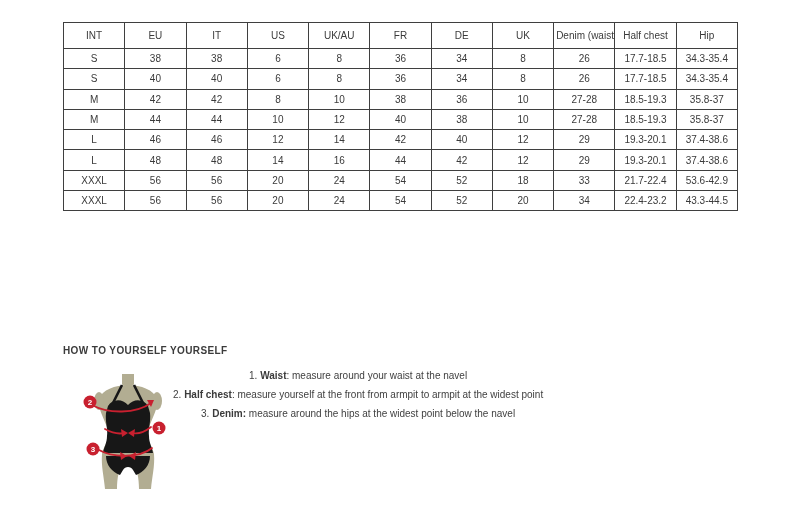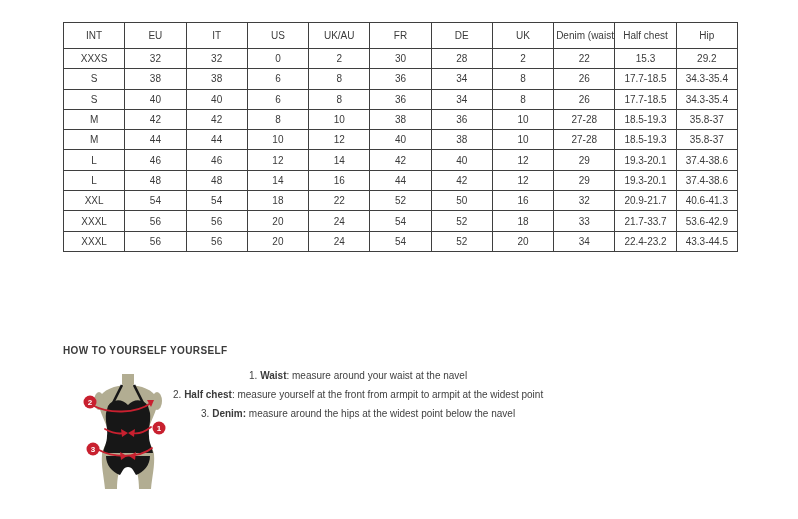--- a/index.html
+++ b/index.html
@@ -65,33 +65,20 @@
         <th>FR</th>
         <th>DE</th>
         <th>UK</th>
         <th>Denim (waist)</th>
         <th>Half chest</th>
         <th>Hip</th>
       </tr>
     </thead>
   <tbody>
       <tr>
-        <td>XXXS</td>
-        <td>32</td>
-        <td>32</td>
-        <td>0</td>
-        <td>2</td>
-        <td>30</td>
-        <td>28</td>
-        <td>2</td>
-        <td>22</td>
-        <td>15.3</td>
-        <td>29.2</td>
-      </tr>
-      <tr>
         <td>S</td>
         <td>38</td>
         <td>38</td>
         <td>6</td>
         <td>8</td>
         <td>36</td>
         <td>34</td>
         <td>8</td>
         <td>26</td>
         <td>17.7-18.5</td>
@@ -156,43 +143,30 @@
         <td>14</td>
         <td>16</td>
         <td>44</td>
         <td>42</td>
         <td>12</td>
         <td>29</td>
         <td>19.3-20.1</td>
         <td>37.4-38.6</td>
       </tr>
       <tr>
-        <td>XXL</td>
-        <td>54</td>
-        <td>54</td>
-        <td>18</td>
-        <td>22</td>
-        <td>52</td>
-        <td>50</td>
-        <td>16</td>
-        <td>32</td>
-        <td>20.9-21.7</td>
-        <td>40.6-41.3</td>
-      </tr>
-      <tr>
         <td>XXXL</td>
         <td>56</td>
         <td>56</td>
         <td>20</td>
         <td>24</td>
         <td>54</td>
         <td>52</td>
         <td>18</td>
         <td>33</td>
-        <td>21.7-33.7</td>
+        <td>21.7-22.4</td>
         <td>53.6-42.9</td>
       </tr>
       <tr>
         <td>XXXL</td>
         <td>56</td>
         <td>56</td>
         <td>20</td>
         <td>24</td>
         <td>54</td>
         <td>52</td>

